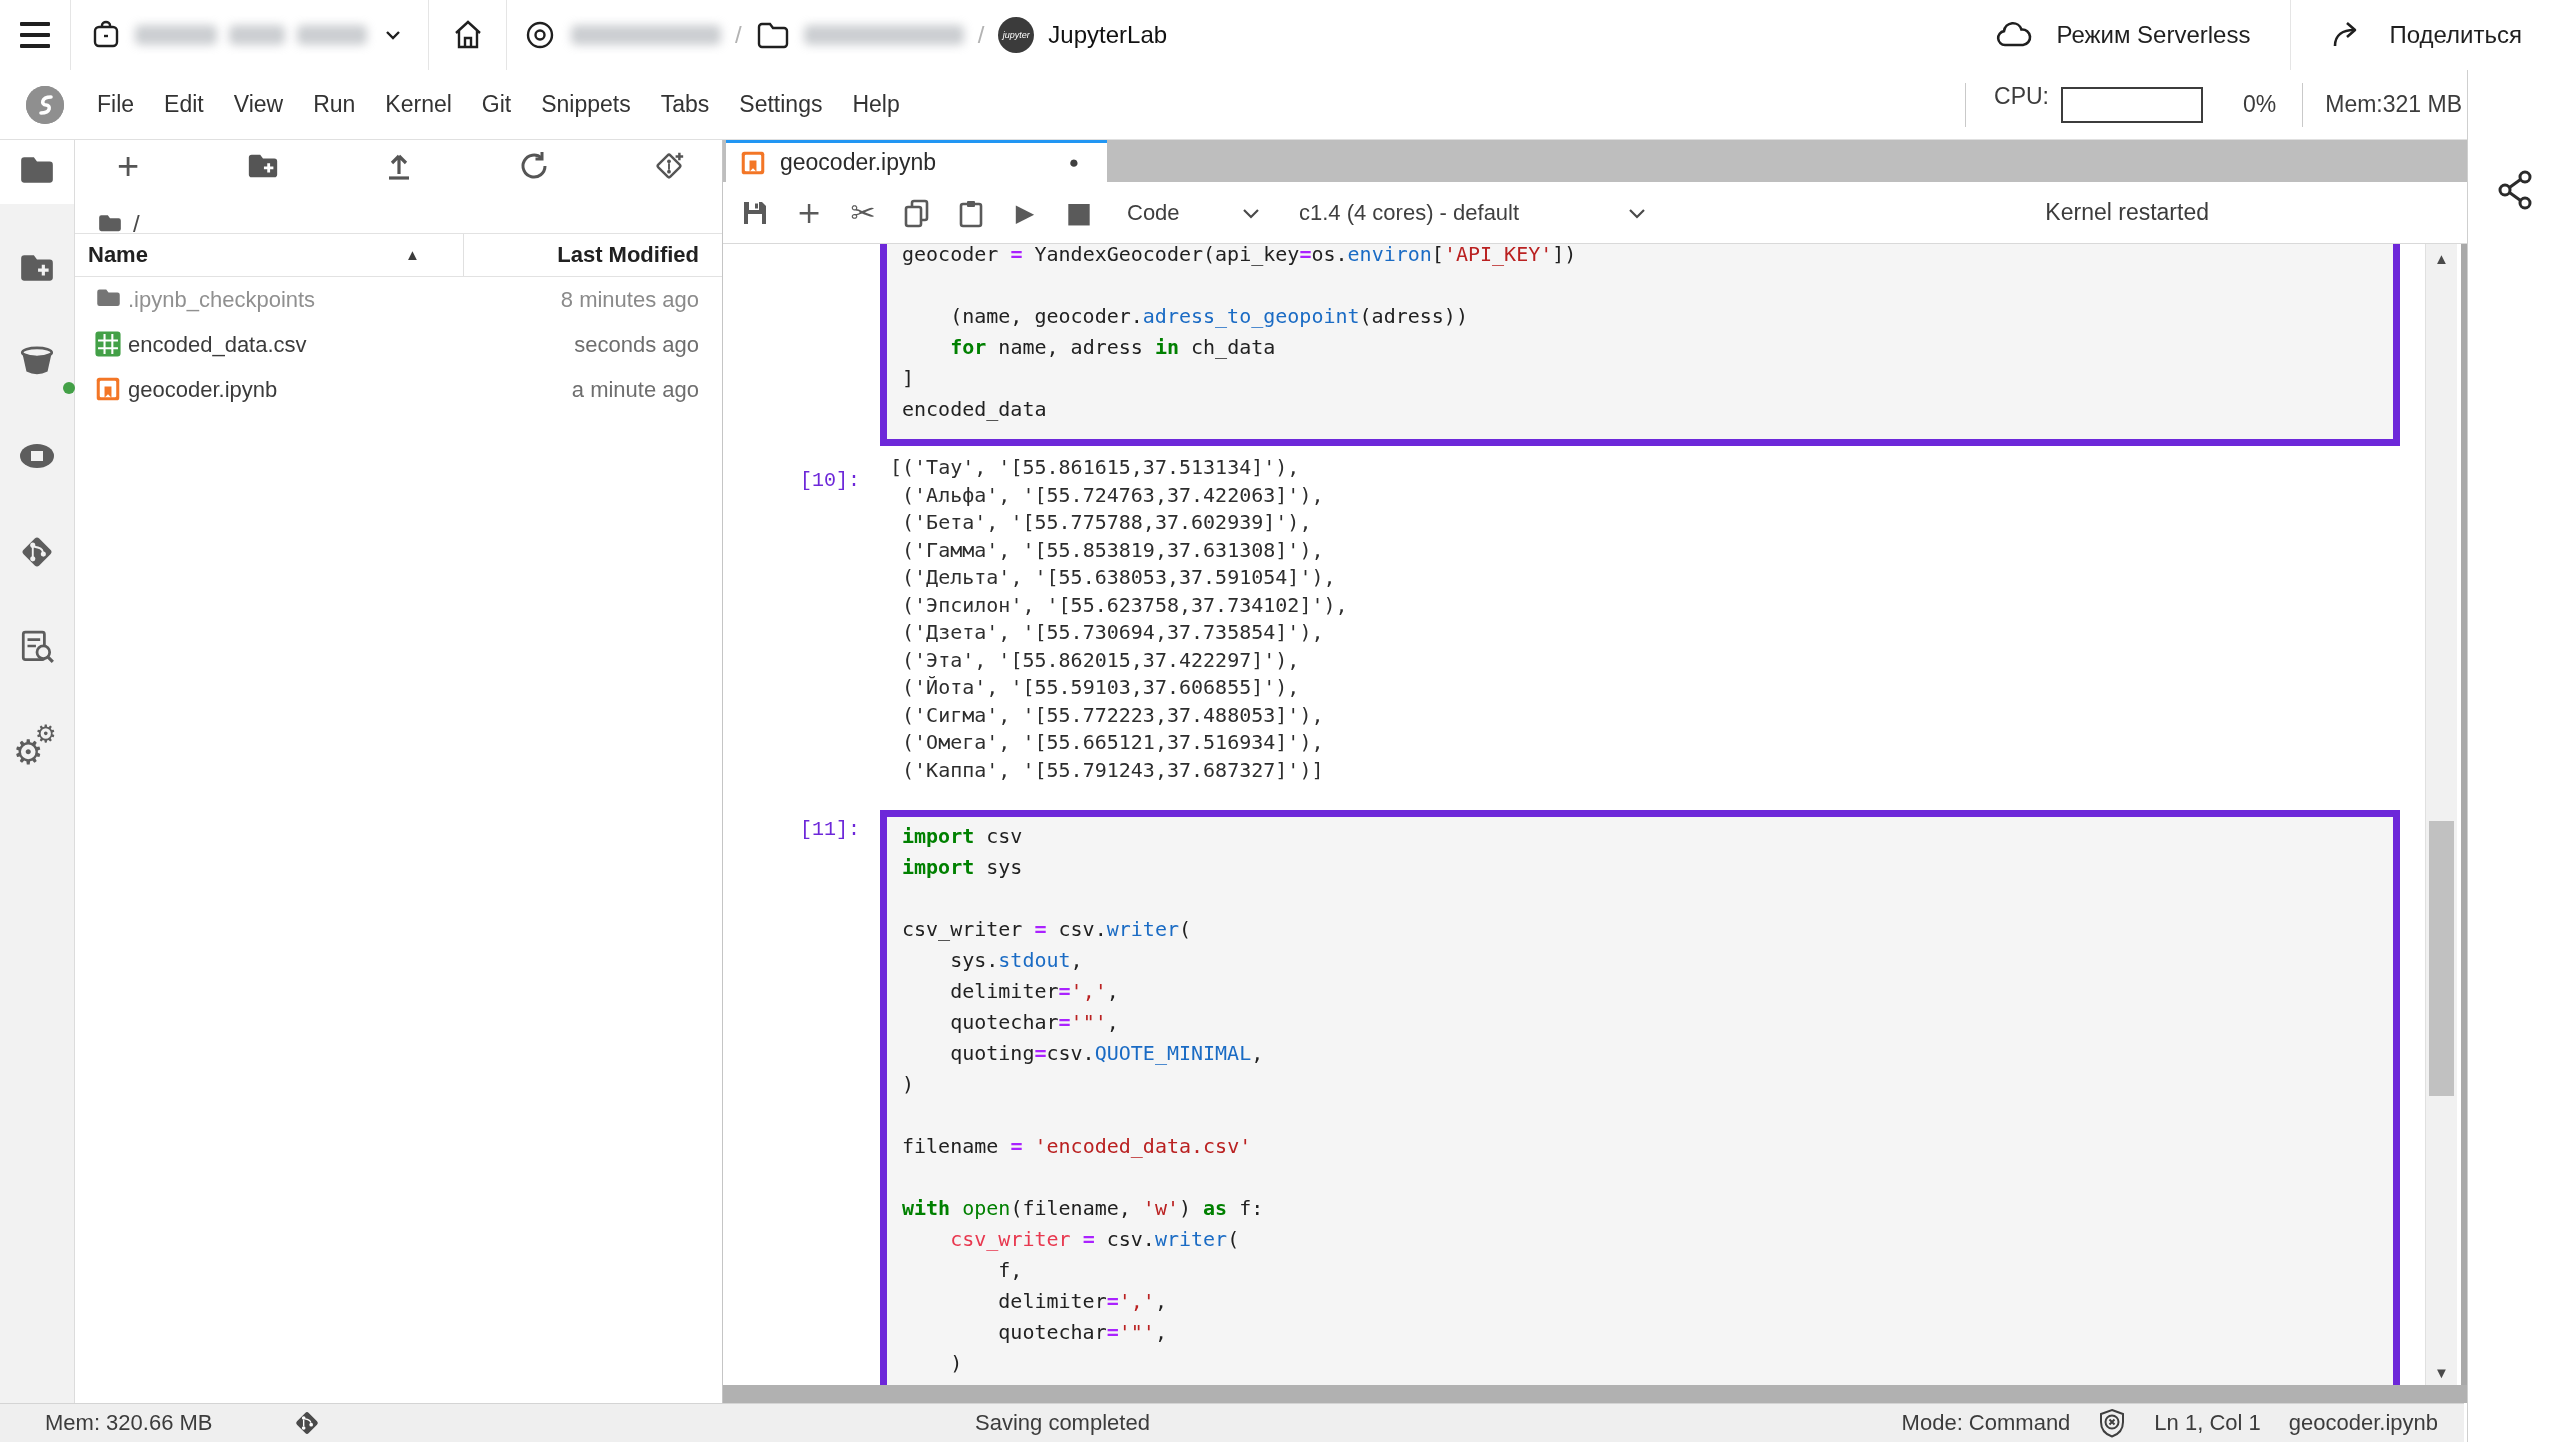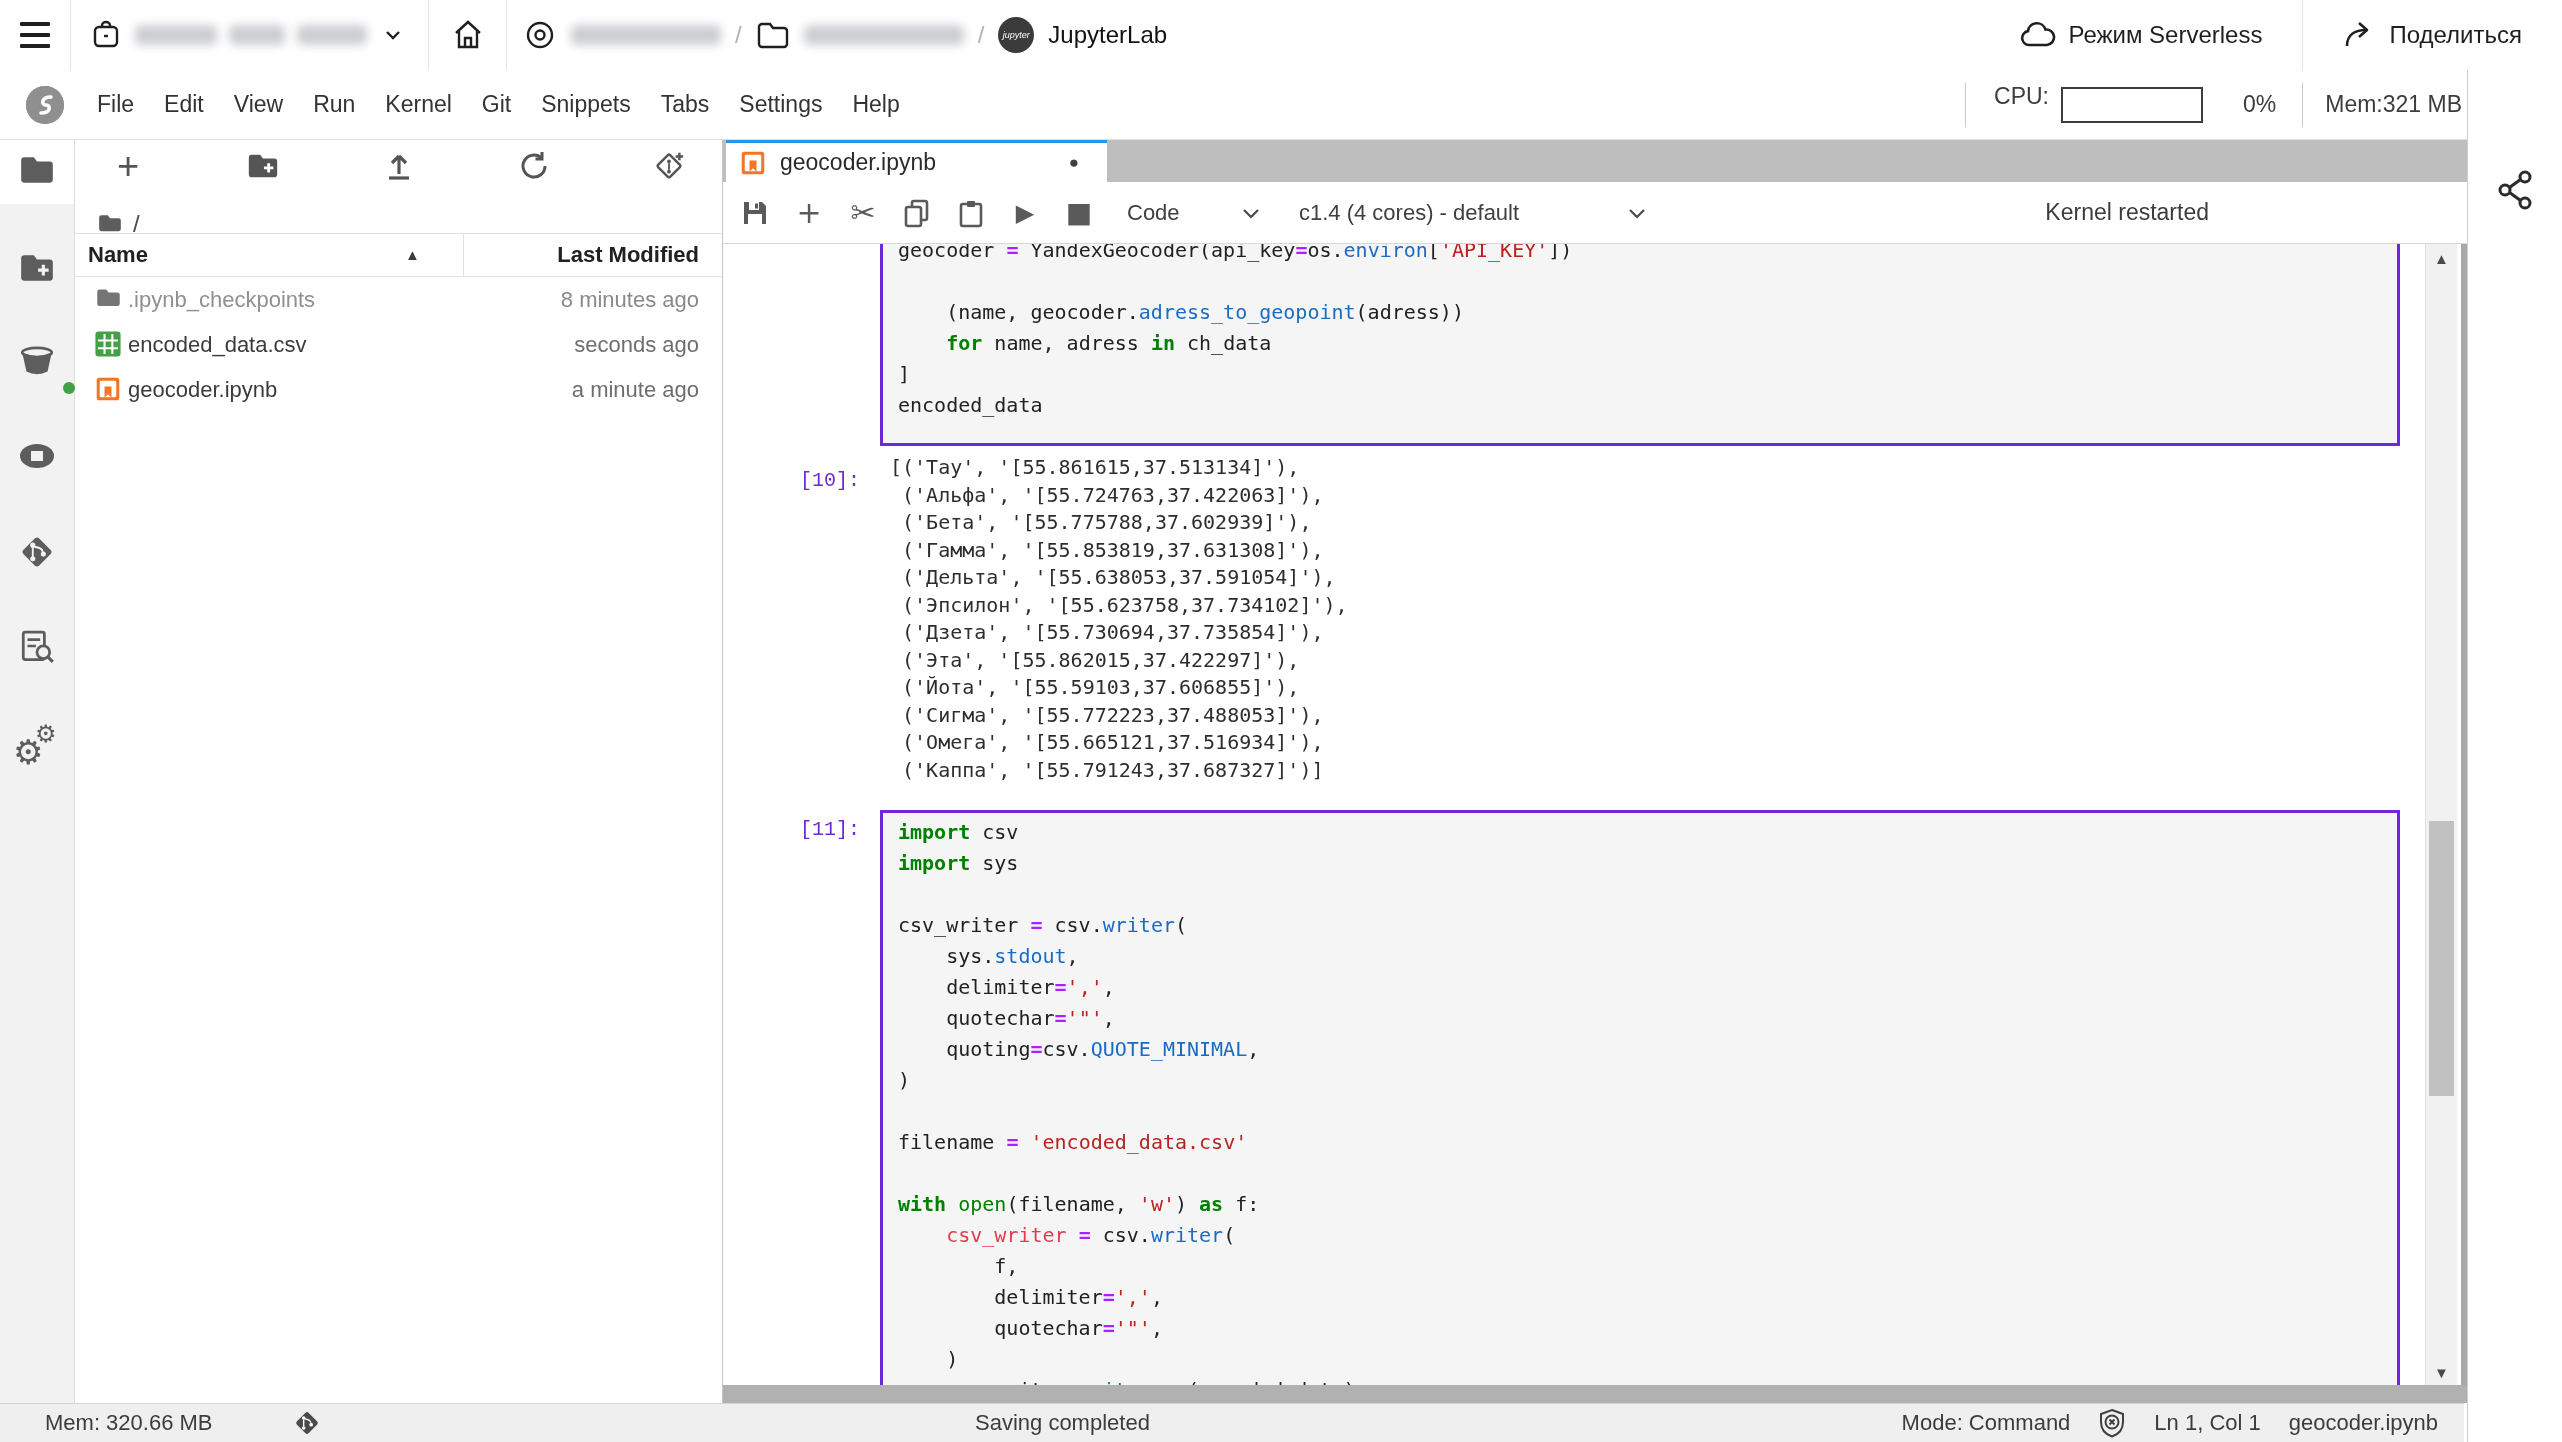--- a/index.html
+++ b/index.html
@@ -14,21 +14,21 @@
              align-items:center;gap:7px;cursor:pointer;}
   .hamburger i{display:block;width:30px;height:4px;background:#1f1f1f;border-radius:1px;}
   .org{width:357px;display:flex;align-items:center;gap:12px;padding:0 18px;box-sizing:border-box;}
   .blur{height:20px;border-radius:5px;background:#a9adb3;opacity:.6;filter:blur(5px);}
   .home-btn{width:77px;height:70px;display:flex;align-items:center;justify-content:center;}
   .crumbs{display:flex;align-items:center;gap:14px;padding-left:16px;font-size:24px;}
   .crumb-sep{color:#b3b3b3;font-size:24px;}
   .jlogo{width:36px;height:36px;border-radius:50%;background:#3b3b3b;color:#fff;display:flex;
          align-items:center;justify-content:center;font-size:9px;font-style:italic;}
   .tb-right{margin-left:auto;display:flex;align-items:stretch;height:70px;}
-  .tb-btn{display:flex;align-items:center;gap:12px;padding:0 40px;font-size:24px;cursor:pointer;}
+  .tb-btn{display:flex;align-items:center;gap:24px;padding:0 40px;font-size:24px;cursor:pointer;}
   
   .menubar{position:absolute;left:0;top:70px;width:2562px;height:70px;background:#fff;
            border-bottom:1px solid #e0e0e0;display:flex;align-items:center;box-sizing:border-box;}
   .ds-logo{width:38px;height:38px;border-radius:50%;background:#8f8f8f;margin:0 18px 0 26px;
            display:flex;align-items:center;justify-content:center;}
   .menu-item{padding:0 15px;font-size:23px;color:#333;cursor:pointer;line-height:69px;}
   .mb-right{margin-left:auto;display:flex;align-items:center;height:100%;}
   .mb-div{width:1px;height:44px;background:#c9c9c9;}
   .cpu-label{font-size:23px;color:#3c3c3c;margin:0 12px 16px 28px;}
   .cpu-box{width:138px;height:32px;border:2px solid #3c3c3c;background:#fff;}
@@ -83,21 +83,21 @@
   .nb-tb-btn{width:40px;height:44px;display:flex;align-items:center;justify-content:center;
              color:#5a5a5a;cursor:pointer;}
   .glyph-btn{font-size:30px;font-family:"DejaVu Sans",sans-serif;}
   .play-glyph{font-size:24px;}
   .stop-glyph{font-size:28px;}
   .dd-label{position:absolute;top:0;line-height:61px;font-size:22px;color:#3f3f3f;cursor:pointer;}
   .dd-chev{position:absolute;top:26px;cursor:pointer;}
   .kstatus{position:absolute;right:258px;top:0;line-height:61px;font-size:23px;color:#3c3c3c;}
   .nbcontent{position:absolute;left:0;top:104px;width:100%;height:1141px;background:#fff;overflow:hidden;}
   .dock-edge{position:absolute;right:0;top:104px;width:6px;height:1141px;background:#a9a9a9;}
-  .cellbox{position:absolute;left:157px;width:1520px;background:#f5f5f5;border:3px solid #6d28d9;
+  .cellbox{position:absolute;left:157px;width:1520px;background:#f5f5f5;border:7px solid #6d28d9;
            box-sizing:border-box;overflow:hidden;}
   .cell1{top:-44px;height:246px;padding:32px 0 0 15px;}
   .cell2{top:566px;height:860px;padding:4px 0 0 15px;}
   .cl{white-space:pre;height:31px;line-height:31px;font-family:"DejaVu Sans Mono",monospace;
       font-size:20px;color:#212121;}
   .prompt{position:absolute;left:77px;font-family:Liberation Mono, monospace;font-size:20px;
           color:#6d28d9;white-space:pre;}
   .outprompt{top:223px;line-height:27.5px;}
   .inprompt{top:570px;line-height:31px;}
   .outblock{position:absolute;left:167px;top:210px;}

